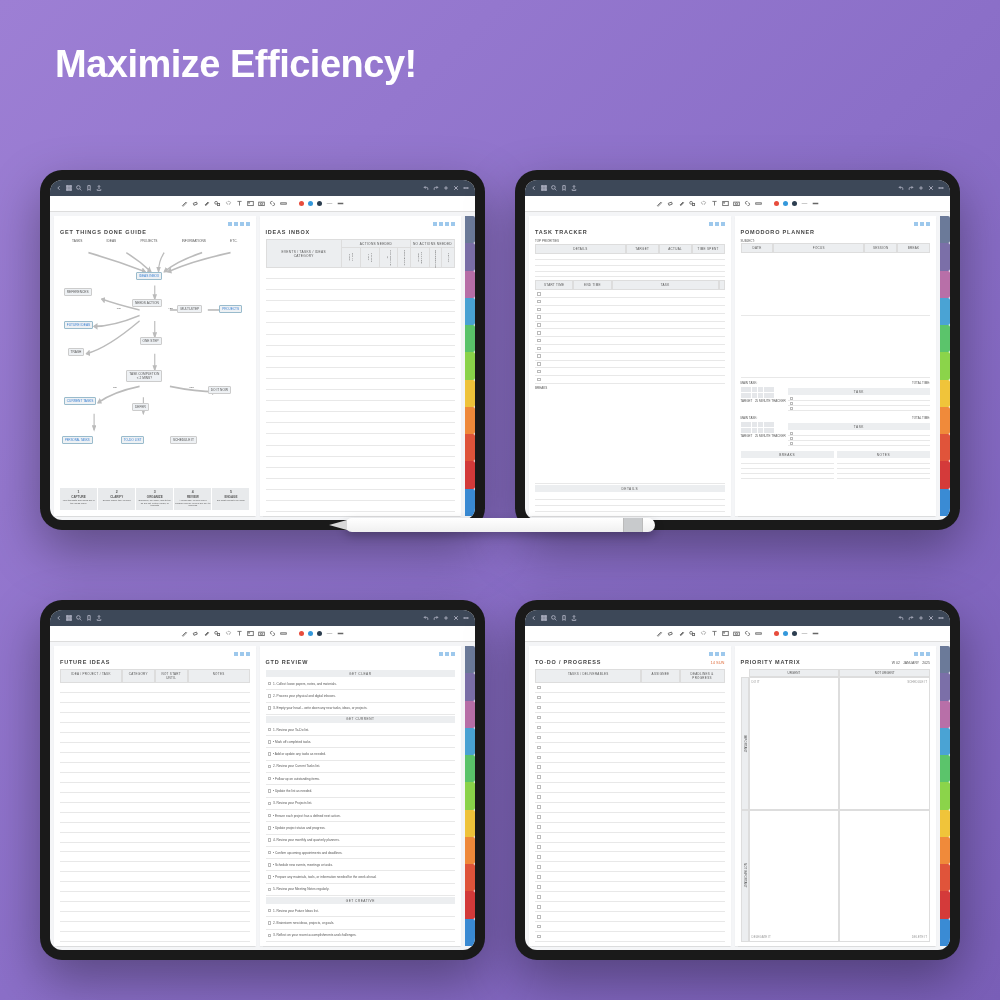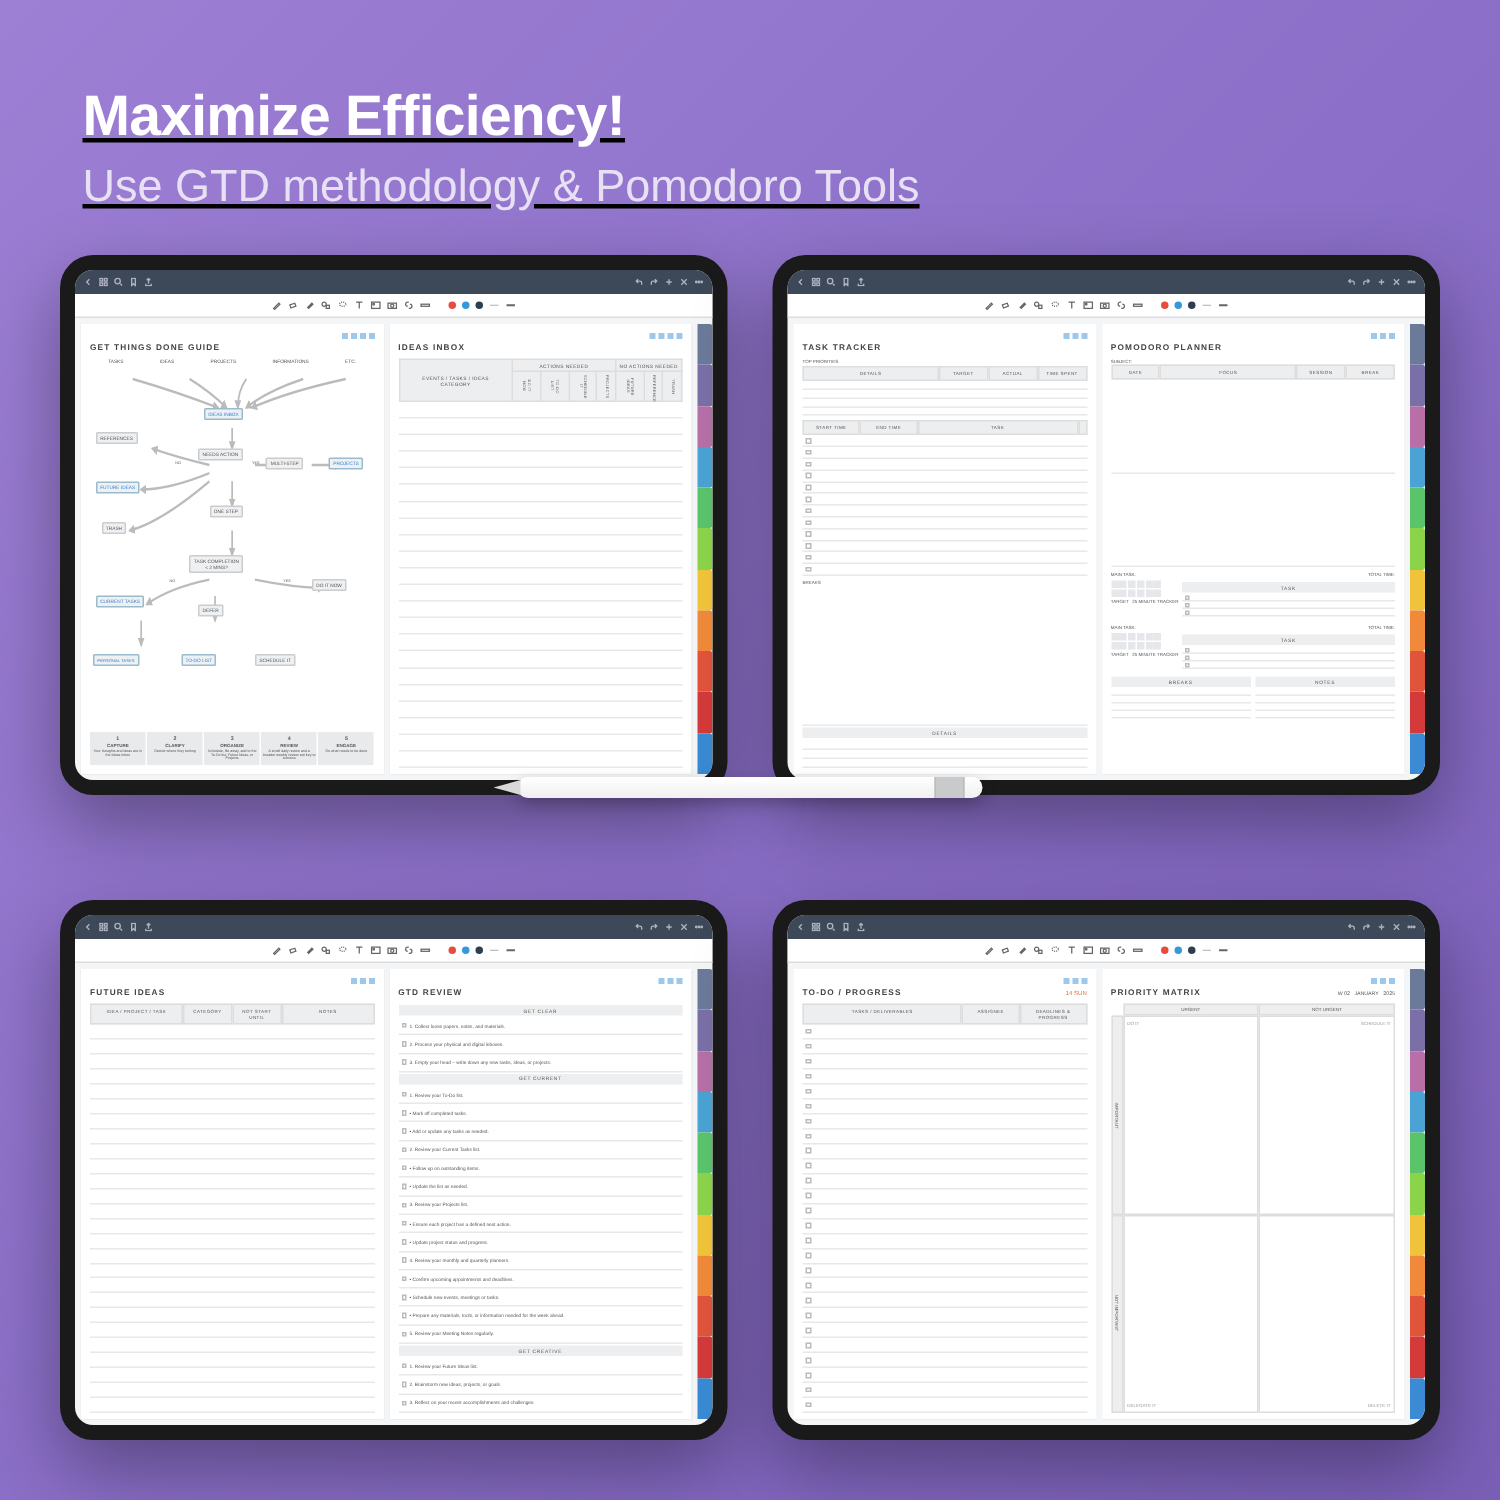--- a/index.html
+++ b/index.html
@@ -3,21 +3,21 @@
 <meta charset="utf-8">
 <style>
   * { margin: 0; padding: 0; box-sizing: border-box; }
   body {
     width: 1000px; height: 1000px;
     background: linear-gradient(135deg, #9d7fd4 0%, #8b6fc8 50%, #7a5fb8 100%);
     font-family: -apple-system, BlinkMacSystemFont, "Segoe UI", sans-serif;
     position: relative;
     overflow: hidden;
   }
-  .headline { padding: 57px 55px 5px; text-decoration: underline; }
+  .headline { padding: 43px 55px 5px; }
   .headline h1 { color: #fff; font-size: 38px; font-weight: 800; letter-spacing: -0.5px; }
   .headline h2 { color: #e8e0f5; font-size: 30px; font-weight: 400; margin-top: 8px; }
 
   .grid {
     position: absolute; left: 40px; right: 40px; top: 170px; bottom: 40px;
     display: grid; grid-template-columns: 1fr 1fr; grid-template-rows: 1fr 1fr;
     gap: 70px 30px;
   }
 
   .tablet {
@@ -115,21 +115,20 @@
     background: #c8cacc; border-left: 1px solid #bbb; border-right: 1px solid #bbb;
   }
 
   .arrow-path { stroke: #bbb; stroke-width: 0.6; fill: none; marker-end: url(#ah); }
 </style>
 </head>
 <body>
 
 <div class="headline">
   <h1>Maximize Efficiency!</h1>
-  <h2>Use GTD methodology &amp; Pomodoro Tools</h2>
 </div>
 
 <div class="grid">
 
   <div class="tablet">
     <div class="screen">
       <div class="topbar">
         <div class="tb-left">
           <span class="tb-icon"><svg viewBox="0 0 10 10">
                 <path d="M6 2L3 5l3 3"></path>

